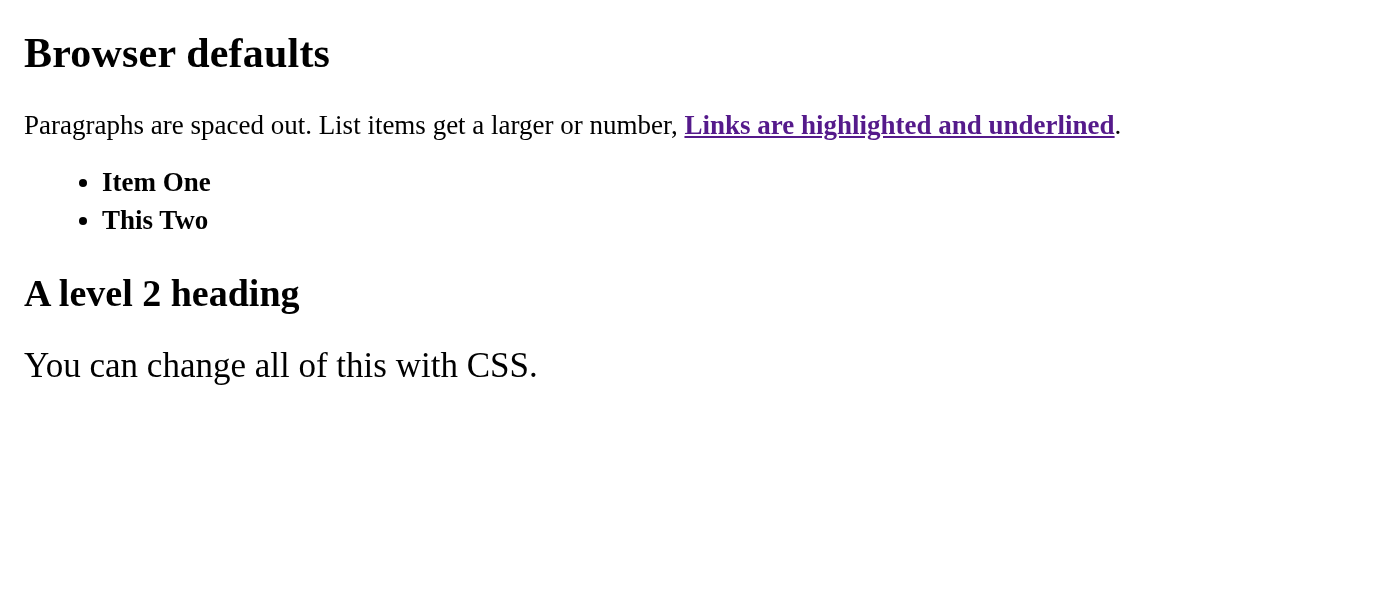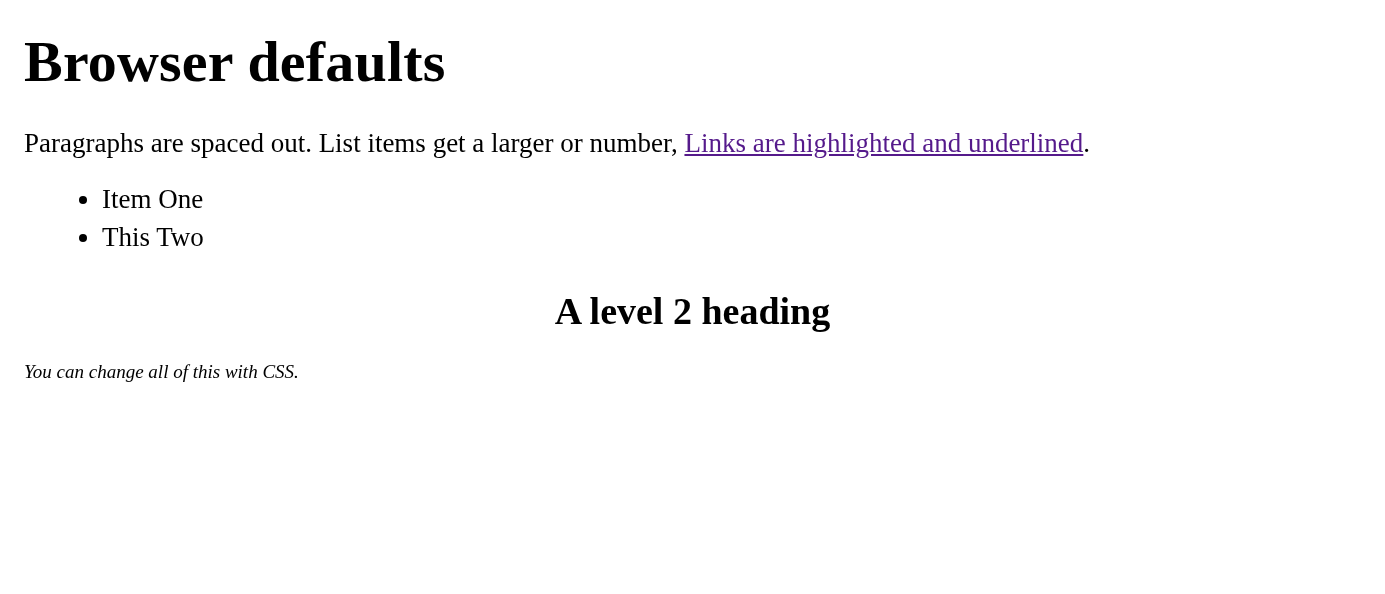--- a/index.html
+++ b/index.html
@@ -12,62 +12,62 @@
     color: #000000;
     width: 1385px;
     height: 594px;
     overflow: hidden;
   }
   .page {
     padding: 8px 24px 0 24px;
     box-sizing: border-box;
   }
   h1.doc-title {
-    font-size: 58px;
+    font-size: 42px;
     line-height: 1.1;
     font-weight: bold;
     margin: 22px 0 30px 0;
     letter-spacing: 0.2px;
   }
   p.body-text {
     font-size: 27px;
     line-height: 1.42;
     margin: 0 0 26px 0;
     max-width: 1330px;
   }
   p.body-text.second {
     margin-bottom: 18px;
   }
   a.inline-link {
     color: #551A8B;
     text-decoration: underline;
+    font-weight: bold;
   }
   ul.bullet-list {
     font-size: 27px;
     line-height: 1.42;
     margin: 0 0 30px 0;
     padding-left: 78px;
     list-style-type: disc;
+    font-weight: bold;
   }
   ul.bullet-list li {
     margin: 0;
     padding: 0;
   }
   h2.sub-heading {
     font-size: 38px;
     line-height: 1.1;
     font-weight: bold;
     margin: 34px 0 26px 0;
-    text-align: center;
   }
   p.closing-text {
-    font-size: 19px;
+    font-size: 35px;
     line-height: 1.42;
     margin: 0;
-    font-style: italic;
   }
 </style>
 </head>
 <body>
 
 <div class="page">
 
   <h1 class="doc-title">Browser defaults</h1>
 
 

